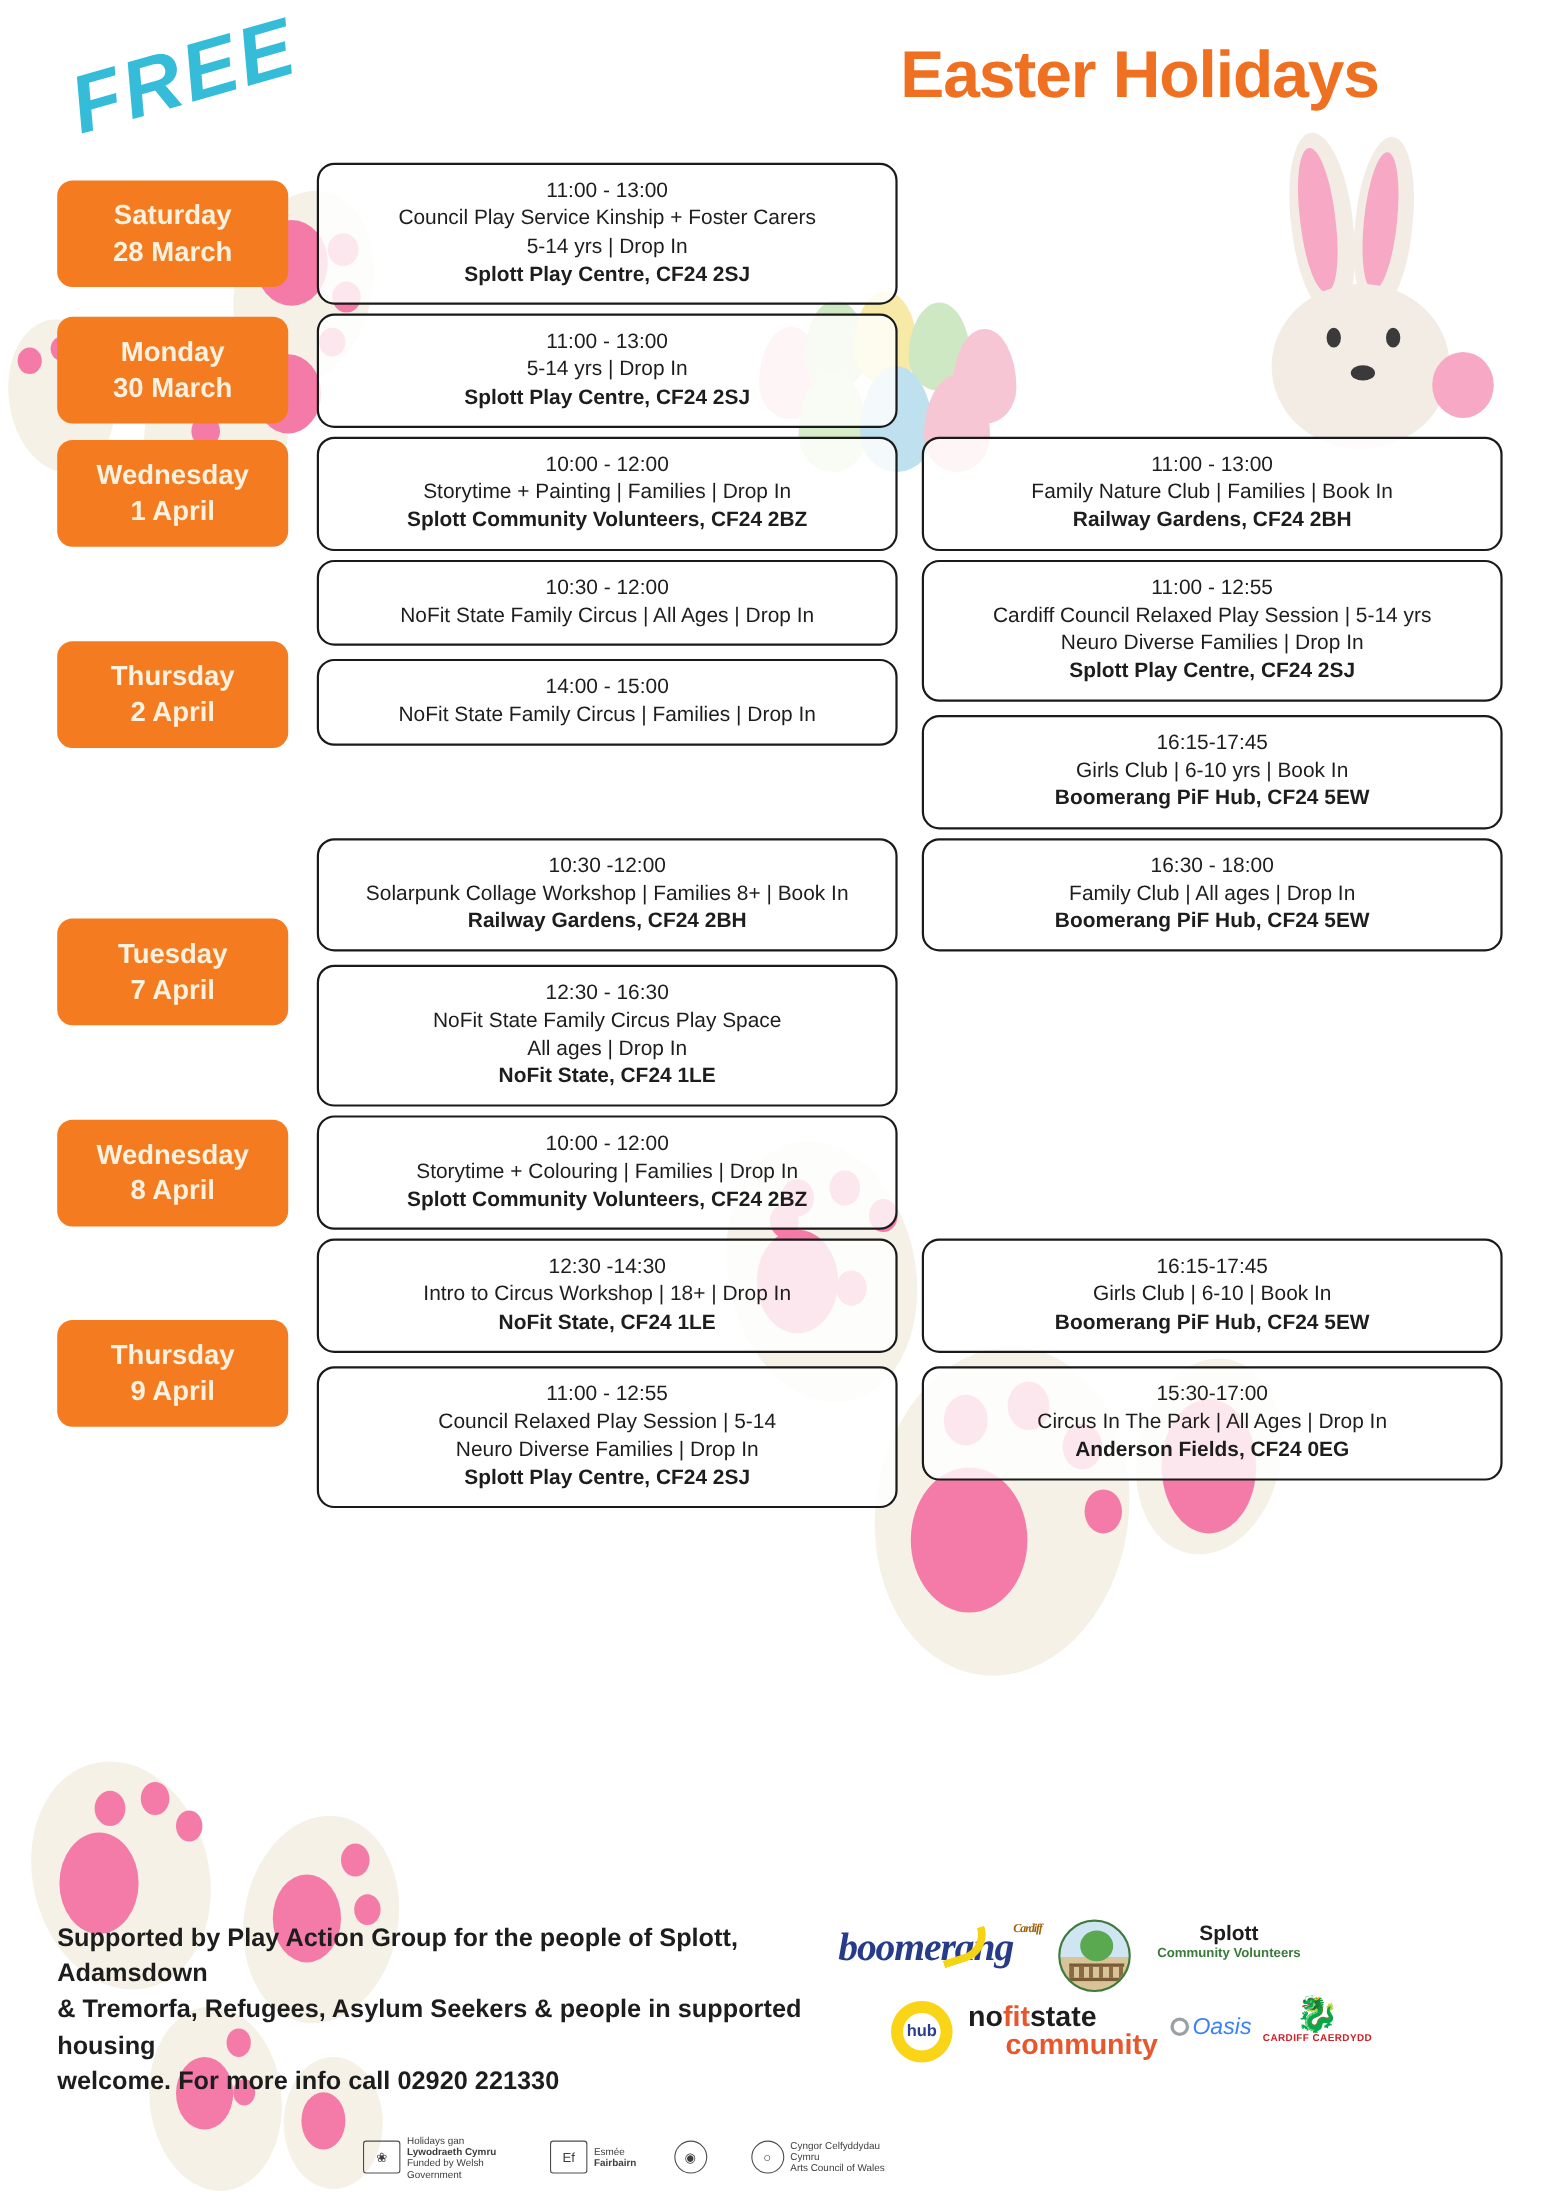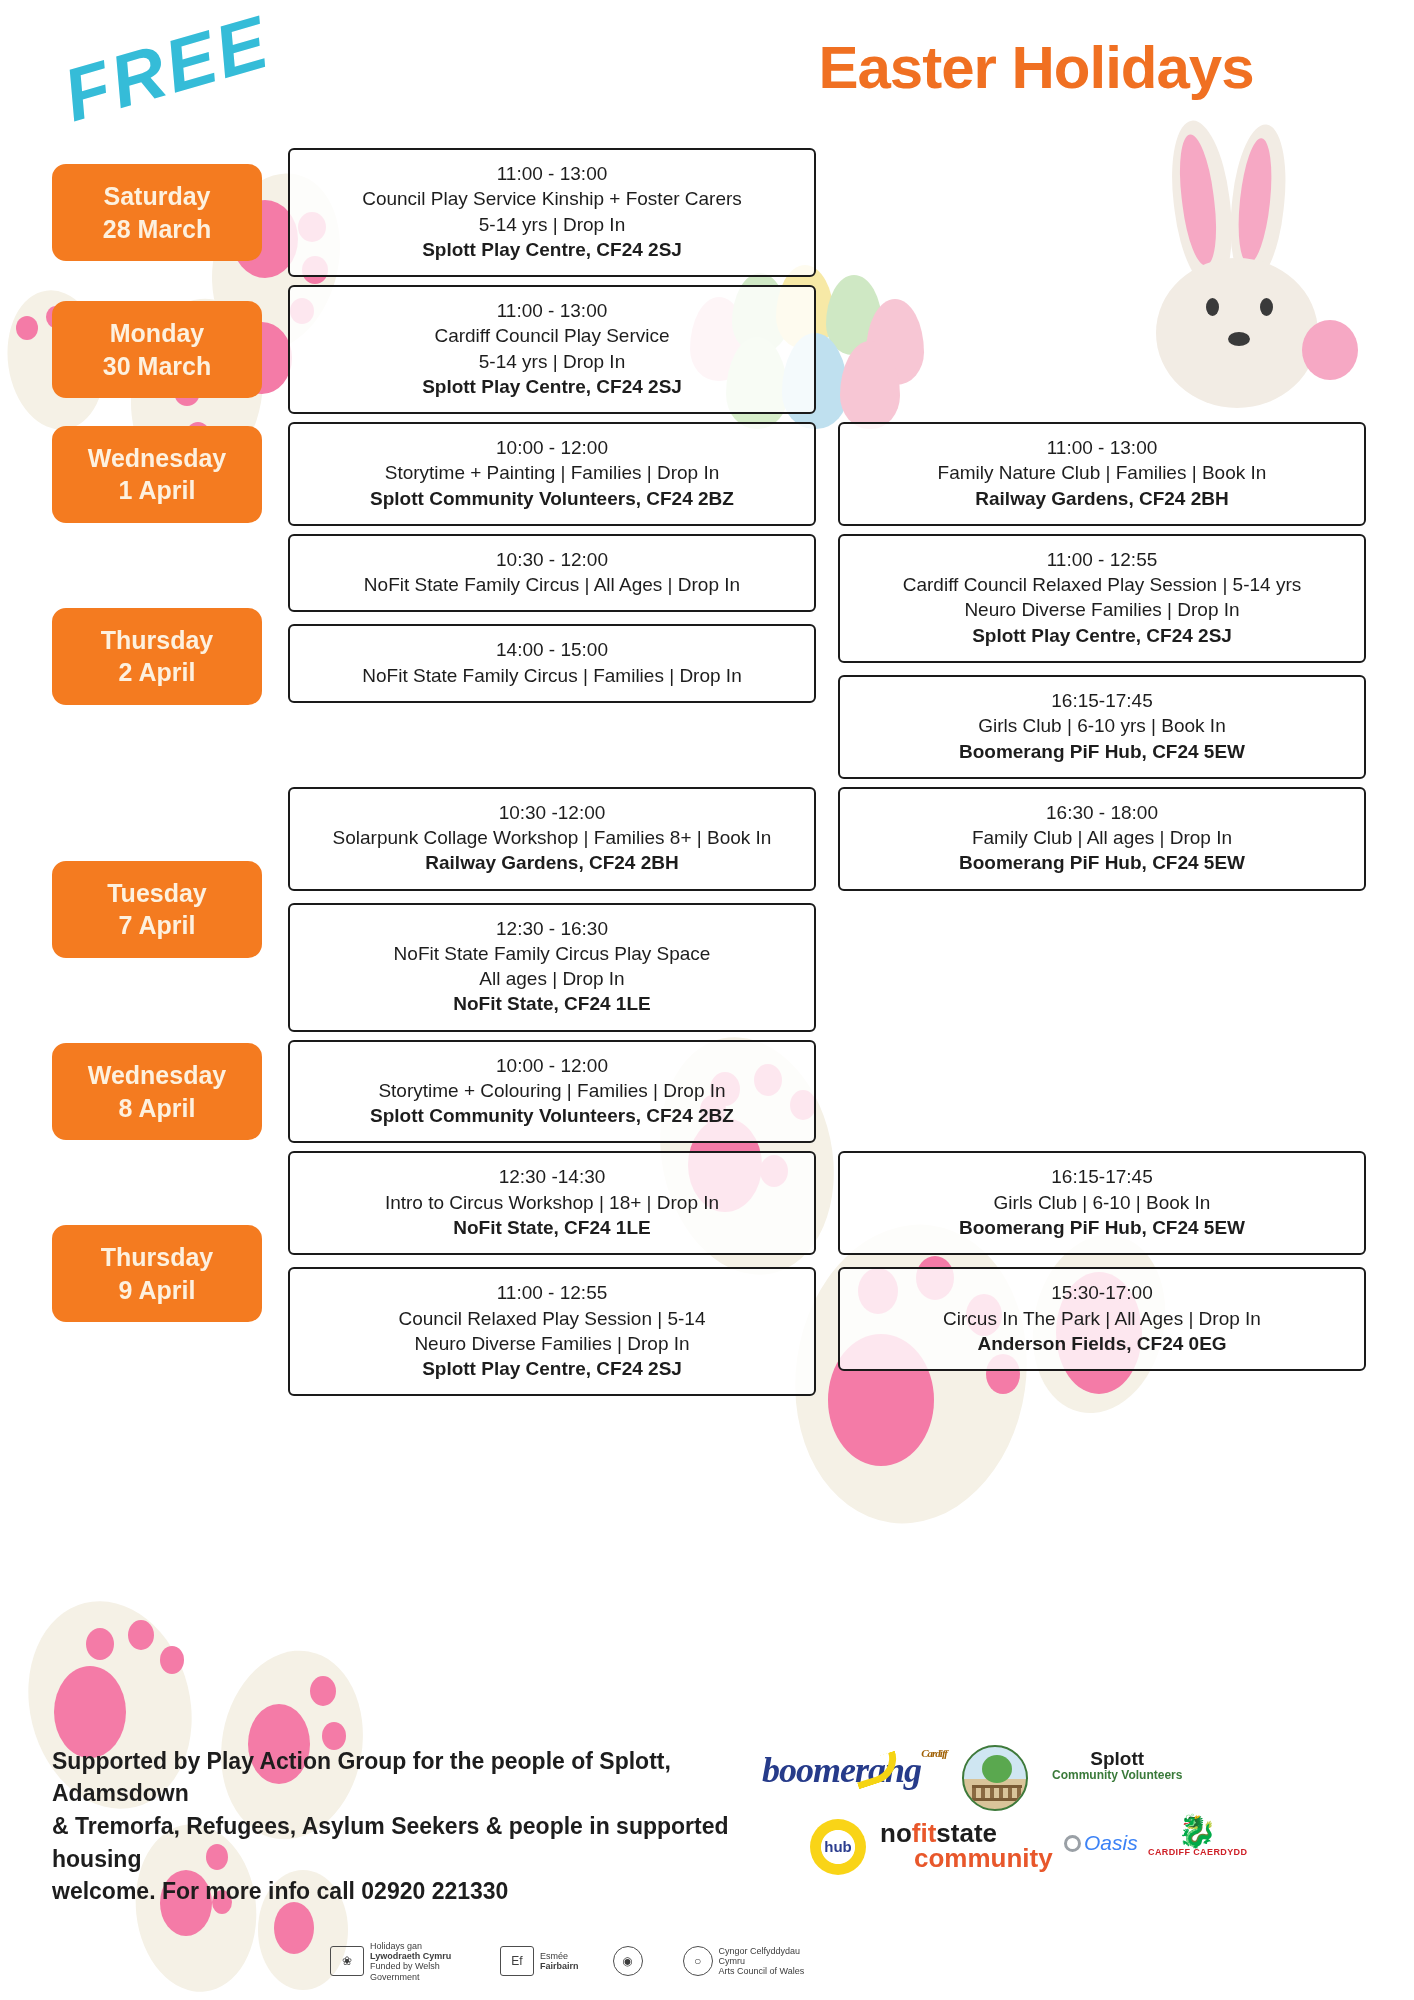--- a/index.html
+++ b/index.html
@@ -99,21 +99,21 @@
     padding-left: 26px;
     padding-right: 48px;
     position: relative;
     z-index: 3;
   }
   .col { flex: 1 1 0; display: flex; flex-direction: column; gap: 12px; min-width: 0; }
   .col.spacer { visibility: hidden; }
 
   .event-card {
     border: 2px solid #1a1a1a;
-    border-radius: 6px;
+    border-radius: 16px;
     background: rgba(255,255,255,0.82);
     padding: 11px 14px 13px;
     text-align: center;
     font-size: 19px;
     line-height: 1.33;
     color: #1d1d1d;
   }
   .event-card .time   { display: block; }
   .event-card .desc   { display: block; }
   .event-card .desc2  { display: block; }
@@ -375,21 +375,20 @@
     </div>
     <div class="day-row">
       <div class="day-chip">
         <span class="dow">Monday</span>
         <span class="dnum">30 March</span>
       </div>
       <div class="cards-area">
         <div class="col">
           <div class="event-card">
             <span class="time">11:00 - 13:00</span>
-            <span class="desc">Cardiff Council Play Service</span>
             <span class="desc2">5-14 yrs | Drop In</span>
             <span class="venue">Splott Play Centre, CF24 2SJ</span>
           </div>
         </div>
         <div class="col spacer"></div>
       </div>
     </div>
     <div class="day-row">
       <div class="day-chip">
         <span class="dow">Wednesday</span>

